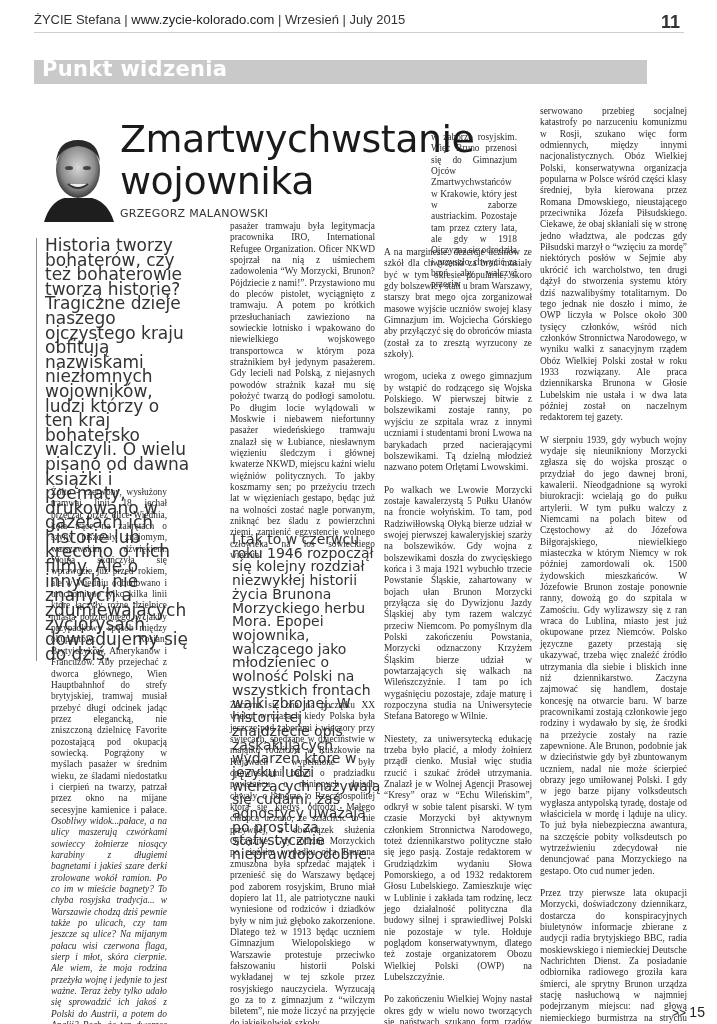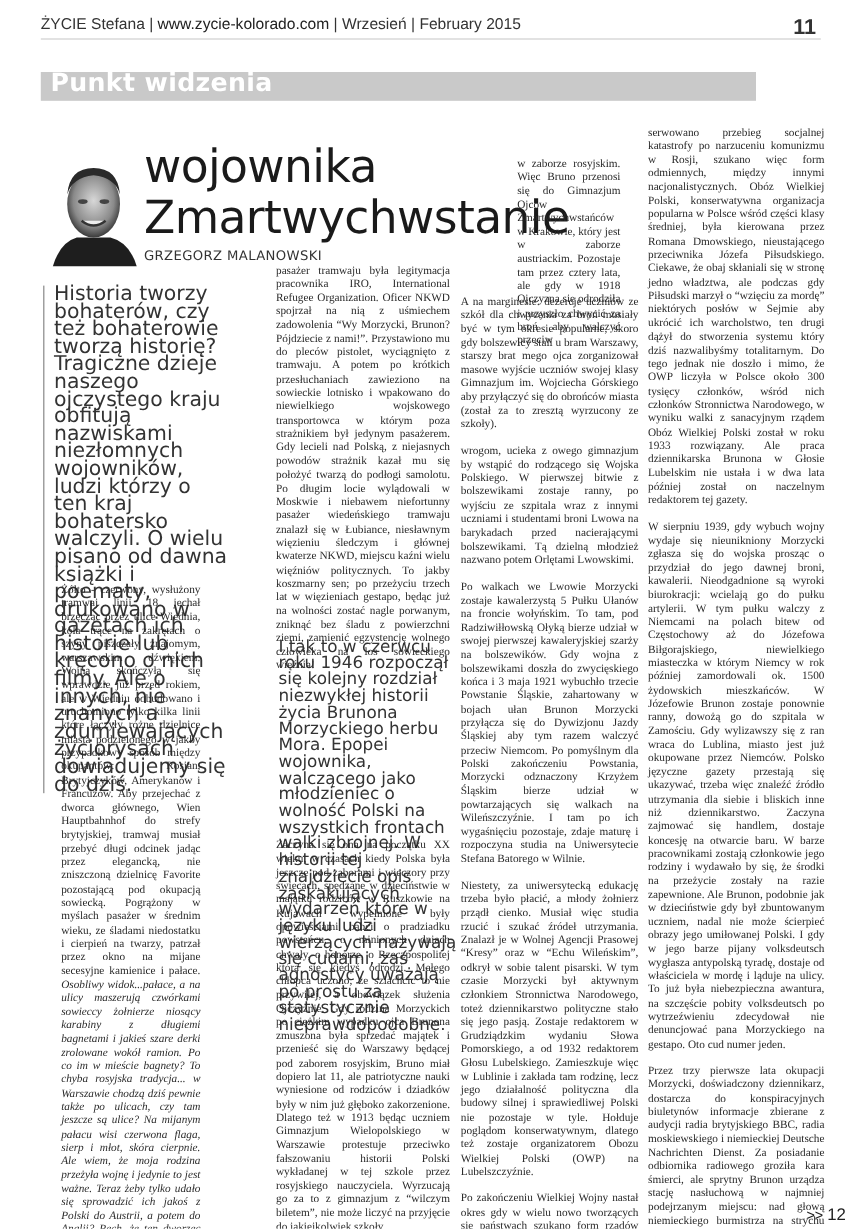--- a/index.html
+++ b/index.html
@@ -1,21 +1,21 @@
 <!DOCTYPE html>
 <html><head>
 <meta charset="utf-8">
 <style>
   html, body { margin:0; padding:0; background:#fff; }
   body { width:717px; height:1024px; position:relative; overflow:hidden; color:#222; font-family:"Liberation Serif", serif; }
   .header { position:absolute; left:34px; top:10px; width:650px; height:22px; border-bottom:1px solid #cfcfcf; font-family:"Liberation Sans", sans-serif; font-size:13px; color:#333; }
   .header .left { position:absolute; left:0; top:2px; white-space:nowrap; }
   .header .left b { font-weight:normal; color:#222; }
   .header .pagenum { position:absolute; right:4px; top:2px; font-weight:bold; font-size:18px; }
-  .section-bar { position:absolute; left:34px; top:60px; width:596px; height:24px; background:#c9c9c9; }
+  .section-bar { position:absolute; left:34px; top:60px; width:596px; height:24px; background:#c9c9c9;padding-left:17px; }
   .section-bar span { position:absolute; left:8px; top:-3px; font-family:"DejaVu Sans", sans-serif; font-weight:bold; font-size:21px; color:#fff; letter-spacing:0.3px; }
   .photo { position:absolute; left:40px; top:132px; width:76px; height:90px; }
   .title { position:absolute; left:120px; top:118px; font-family:"DejaVu Sans", sans-serif; font-size:38px; line-height:42px; color:#1a1a1a; letter-spacing:-0.5px; }
   .author { position:absolute; left:120px; top:207px; font-family:"DejaVu Sans", sans-serif; font-size:11px; color:#333; letter-spacing:0.3px; }
   .lead { position:absolute; left:36px; top:238px; width:146px; padding-left:8px; border-left:1px solid #888; font-family:"DejaVu Sans", sans-serif; font-size:17px; line-height:14.6px; color:#333; }
   .col { position:absolute; font-size:9.4px; line-height:11.35px; text-align:justify; color:#2a2a2a; }
   .col p { margin:0 0 11px 0; }
   .col p.tight { margin:15px;font-family:Liberation Serif, serif; }
   .col em { font-style:italic; }
   .c1 { left:36px; top:472px; width:146px; }
@@ -26,21 +26,21 @@
   .quote { position:absolute; left:232px; top:533px; width:150px; font-family:"DejaVu Sans", sans-serif; font-size:14px; line-height:13.7px; color:#333; }
   .c2b { left:230px; top:700px; width:145px; }
   .cont { position:absolute; left:672px; top:1004px; font-family:"Liberation Sans", sans-serif; font-size:12px; color:#222; }
   .cont b { font-size:14px; font-weight:normal; }
 </style>
 </head>
 <body>
 
 <div class="header">
   <div class="left">
-    <span>ŻYCIE Stefana | </span><b>www.zycie-kolorado.com</b><span> |  Wrzesień | February 2015</span>
+    <span>ŻYCIE Stefana | </span><b>www.zycie-kolorado.com</b><span> |  Wrzesień | July 2015</span>
   </div>
   <div class="pagenum">11</div>
 </div>
 
 <div class="section-bar">
   <span>Punkt widzenia</span>
 </div>
 
 <svg class="photo" viewBox="0 0 76 90">
   <defs>
@@ -52,22 +52,22 @@
   </defs>
   <path d="M4 90 Q10 70 24 66 L52 66 Q68 70 74 90 Z" fill="#1e1e1e"></path>
   <ellipse cx="38" cy="38" rx="22" ry="28" fill="url(#face)"></ellipse>
   <path d="M16 30 Q18 8 38 8 Q58 8 60 30 Q56 16 38 14 Q20 16 16 30Z" fill="#2a2a2a"></path>
   <ellipse cx="29" cy="36" rx="4" ry="2" fill="#444"></ellipse>
   <ellipse cx="47" cy="36" rx="4" ry="2" fill="#444"></ellipse>
   <path d="M28 52 Q38 60 48 52" stroke="#333" stroke-width="2" fill="#eee"></path>
 </svg>
 
 <div class="title">
+  <div>Zmartwychwstanie</div>
   <div>wojownika</div>
-  <div>Zmartwychwstanie</div>
 </div>
 <div class="author">GRZEGORZ MALANOWSKI</div>
 
 <div class="lead">Historia tworzy bohaterów, czy też bohaterowie tworzą historię? Tragiczne dzieje naszego ojczystego kraju obfitują nazwiskami niezłomnych wojowników, ludzi którzy o ten kraj bohatersko walczyli. O wielu pisano od dawna książki i poematy, drukowano w gazetach ich historie lub kręcono o nich filmy. Ale o innych, nie znanych a zdumiewających życiorysach dowiadujemy się do dziś.</div>
 
 <div class="col c1">
   <p class="tight"><span>Żółto - czerwony, wysłużony tramwaj linii 18 jechał brzęcząc przez ulice Wiednia, koła trące na zakrętach o szyny piszczały znajomym, warszawskim dźwiękiem. Wojna skończyła się wprawdzie już przed rokiem, ale w Wiedniu odbudowano i uruchomiono tylko kilka linii które łączyły różne dzielnice miasta podzielonego w jakby przypadkowy sposób między okupantów: Rosjan, Brytyjczyków, Amerykanów i Francuzów. Aby przejechać z dworca głównego, Wien Hauptbahnhof do strefy brytyjskiej, tramwaj musiał przebyć długi odcinek jadąc przez elegancką, nie zniszczoną dzielnicę Favorite pozostającą pod okupacją sowiecką. Pogrążony w myślach pasażer w średnim wieku, ze śladami niedostatku i cierpień na twarzy, patrzał przez okno na mijane secesyjne kamienice i pałace. </span><em>Osobliwy widok...pałace, a na ulicy maszerują czwórkami sowieccy żołnierze niosący karabiny z długiemi bagnetami i jakieś szare derki zrolowane wokół ramion. Po co im w mieście bagnety? To chyba rosyjska tradycja... w Warszawie chodzą dziś pewnie także po ulicach, czy tam jeszcze są ulice? Na mijanym pałacu wisi czerwona flaga, sierp i młot, skóra cierpnie. Ale wiem, że moja rodzina przeżyła wojnę i jedynie to jest ważne. Teraz żeby tylko udało się sprowadzić ich jakoś z Polski do Austrii, a potem do Anglii? Pech, że ten dworzec musiał być w sowieckiej strefie. Ostrzegali mnie w Innsbrucku... Jacyś Ruscy w oliwkowych mundurach idą przez ten tramwaj prosto do mnie, niedobrze. Mają granatowe czapki z czerwonym pasem, żółte naramienniki na mundurach, pistolety wiszą im prawie na brzuchu tak jak SS-manom, wygodnie pod ręką, co to za służby?</em></p>
   <p>Ci “Ruscy” to byli oficerowie sowieckiego NKWD. “Dokumenty!”</p>
 
 </div>
@@ -95,14 +95,14 @@
 </div>
 
 <div class="col c4">
   <p>serwowano przebieg socjalnej katastrofy po narzuceniu komunizmu w Rosji, szukano więc form odmiennych, między innymi nacjonalistycznych. Obóz Wielkiej Polski, konserwatywna organizacja popularna w Polsce wśród części klasy średniej, była kierowana przez Romana Dmowskiego, nieustającego przeciwnika Józefa Piłsudskiego. Ciekawe, że obaj skłaniali się w stronę jedno władztwa, ale podczas gdy Piłsudski marzył o “wzięciu za mordę” niektórych posłów w Sejmie aby ukrócić ich warcholstwo, ten drugi dążył do stworzenia systemu który dziś nazwalibyśmy totalitarnym. Do tego jednak nie doszło i mimo, że OWP liczyła w Polsce około 300 tysięcy członków, wśród nich członków Stronnictwa Narodowego, w wyniku walki z sanacyjnym rządem Obóz Wielkiej Polski został w roku 1933 rozwiązany. Ale praca dziennikarska Brunona w Głosie Lubelskim nie ustała i w dwa lata później został on naczelnym redaktorem tej gazety.</p>
   <p>W sierpniu 1939, gdy wybuch wojny wydaje się nieunikniony Morzycki zgłasza się do wojska prosząc o przydział do jego dawnej broni, kawalerii. Nieodgadnione są wyroki biurokracji: wcielają go do pułku artylerii. W tym pułku walczy z Niemcami na polach bitew od Częstochowy aż do Józefowa Biłgorajskiego, niewielkiego miasteczka w którym Niemcy w rok później zamordowali ok. 1500 żydowskich mieszkańców. W Józefowie Brunon zostaje ponownie ranny, dowożą go do szpitala w Zamościu. Gdy wylizawszy się z ran wraca do Lublina, miasto jest już okupowane przez Niemców. Polsko języczne gazety przestają się ukazywać, trzeba więc znaleźć źródło utrzymania dla siebie i bliskich inne niż dziennikarstwo. Zaczyna zajmować się handlem, dostaje koncesję na otwarcie baru. W barze pracownikami zostają członkowie jego rodziny i wydawało by się, że środki na przeżycie zostały na razie zapewnione. Ale Brunon, podobnie jak w dzieciństwie gdy był zbuntowanym uczniem, nadal nie może ścierpieć obrazy jego umiłowanej Polski. I gdy w jego barze pijany volksdeutsch wygłasza antypolską tyradę, dostaje od właściciela w mordę i ląduje na ulicy. To już była niebezpieczna awantura, na szczęście pobity volksdeutsch po wytrzeźwieniu zdecydował nie denuncjować pana Morzyckiego na gestapo. Oto cud numer jeden.</p>
   <p>Przez trzy pierwsze lata okupacji Morzycki, doświadczony dziennikarz, dostarcza do konspiracyjnych biuletynów informacje zbierane z audycji radia brytyjskiego BBC, radia moskiewskiego i niemieckiej Deutsche Nachrichten Dienst. Za posiadanie odbiornika radiowego groziła kara śmierci, ale sprytny Brunon urządza stację nasłuchową w najmniej podejrzanym miejscu: nad głową niemieckiego burmistrza na strychu lubelskiego Magistratu. Zaczyna się jednak narażać w sposób bardziej widoczny: odmawia pracy w “gadzinowej” gazecie “Nowy Głos Lubelski” i odrzuca propozycję podpisania “volkslisty”. Dostaje ostrzeżenia aby ulotnić się z miasta, lekceważy je jednak. Przypadkowo aresztowany przez</p>
 </div>
 
 <div class="cont">
   <span>&gt;&gt;</span>
-  <b>12</b>
+  <b>15</b>
 </div>
 
 </body></html>

